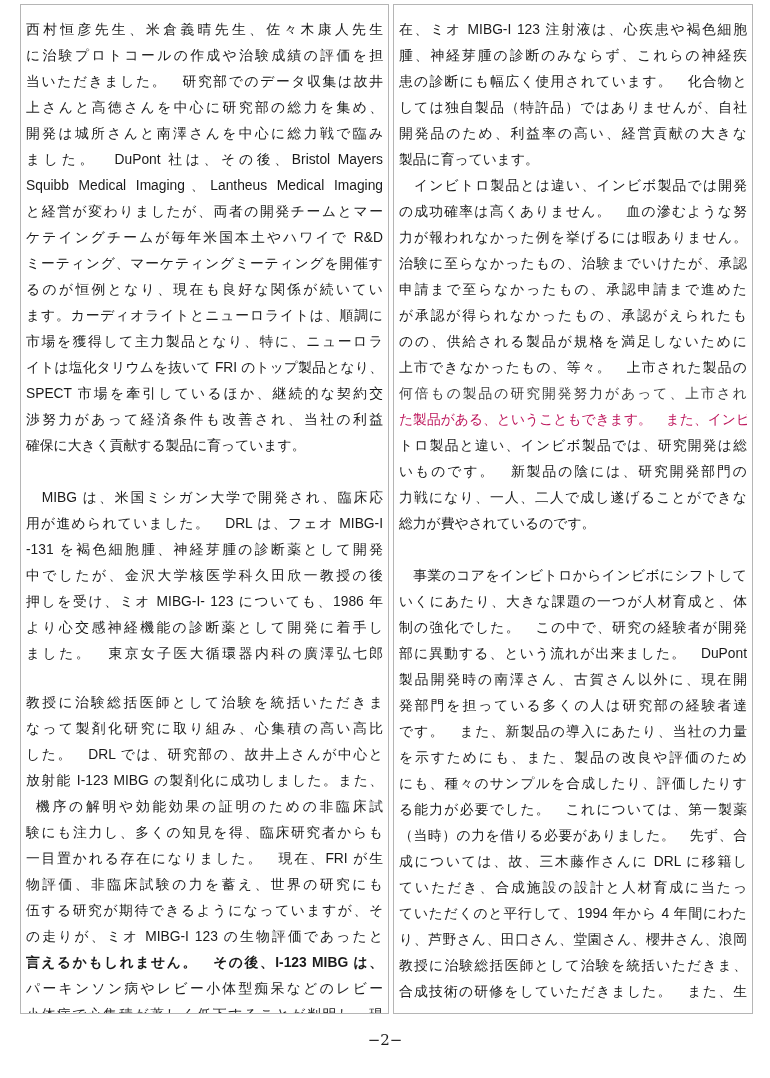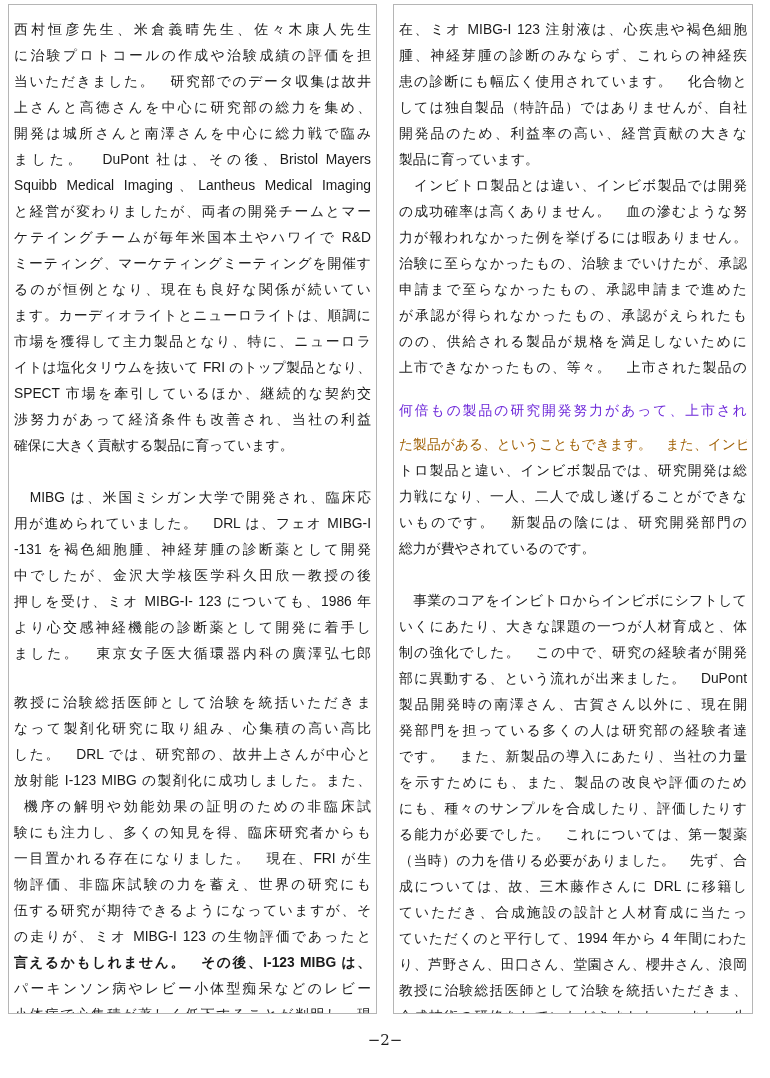--- a/index.html
+++ b/index.html
@@ -18,21 +18,21 @@
   .text-column {
     position: absolute;
     top: 4px;
     height: 1010px;
     box-sizing: border-box;
     border: 1px solid #b5b5b5;
     background: #ffffff;
     padding: 12px 5px 6px 5px;
     overflow: hidden;
   }
-  #col-left  { left: 8px;   width: 369px; }
+  #col-left  { left: 20px;   width: 369px; }
   #col-right { left: 393px; width: 360px; }
   .line {
     font-size: 13.8px;
     line-height: 26px;
     height: 26px;
     color: #1b1b1b;
     text-align: justify;
     text-align-last: justify;
     overflow: hidden;
     white-space: pre;
@@ -104,25 +104,25 @@
       <div class="line body" style="color: rgb(27, 27, 27);">開発品のため、利益率の高い、経営貢献の大きな</div>
       <div class="line end" style="color: rgb(27, 27, 27);">製品に育っています。</div>
       <div class="line body" style="color: rgb(27, 27, 27);">　インビトロ製品とは違い、インビボ製品では開発</div>
       <div class="line body" style="color: rgb(27, 27, 27);">の成功確率は高くありません。　血の滲むような努</div>
       <div class="line body" style="color: rgb(27, 27, 27);">力が報われなかった例を挙げるには暇ありません。</div>
       <div class="line body" style="color: rgb(27, 27, 27);">治験に至らなかったもの、治験までいけたが、承認</div>
       <div class="line body" style="color: rgb(27, 27, 27);">申請まで至らなかったもの、承認申請まで進めた</div>
       <div class="line body" style="color: rgb(27, 27, 27);">が承認が得られなかったもの、承認がえられたも</div>
       <div class="line body" style="color: rgb(27, 27, 27);">のの、供給される製品が規格を満足しないために</div>
       <div class="line body" style="color: rgb(27, 27, 27);">上市できなかったもの、等々。　上市された製品の</div>
-      <div class="line body" style="color: #6d28d9; margin-top: 17px;">何倍もの製品の研究開発努力があって、上市され</div>
-      <div class="line body" style="color: #a16207; margin-top: 8px;">た製品がある、ということもできます。　また、インビ</div>
+      <div class="line body" style="color: #404040;">何倍もの製品の研究開発努力があって、上市され</div>
+      <div class="line body" style="color: #be185d;">た製品がある、ということもできます。　また、インビ</div>
       <div class="line body" style="color: rgb(27, 27, 27);">トロ製品と違い、インビボ製品では、研究開発は総</div>
+      <div class="line body" style="color: rgb(27, 27, 27);">いものです。　新製品の陰には、研究開発部門の</div>
       <div class="line body" style="color: rgb(27, 27, 27);">力戦になり、一人、二人で成し遂げることができな</div>
-      <div class="line body" style="color: rgb(27, 27, 27);">いものです。　新製品の陰には、研究開発部門の</div>
       <div class="line end" style="color: rgb(27, 27, 27);">総力が費やされているのです。</div>
       <div class="line blank" style="color: rgb(27, 27, 27);">&nbsp;</div>
       <div class="line body" style="color: rgb(27, 27, 27);">　事業のコアをインビトロからインビボにシフトして</div>
       <div class="line body" style="color: rgb(27, 27, 27);">いくにあたり、大きな課題の一つが人材育成と、体</div>
       <div class="line body" style="color: rgb(27, 27, 27);">制の強化でした。　この中で、研究の経験者が開発</div>
       <div class="line body" style="color: rgb(27, 27, 27);">部に異動する、という流れが出来ました。　DuPont</div>
       <div class="line body" style="color: rgb(27, 27, 27);">製品開発時の南澤さん、古賀さん以外に、現在開</div>
       <div class="line body" style="color: rgb(27, 27, 27);">発部門を担っている多くの人は研究部の経験者達</div>
       <div class="line body" style="color: rgb(27, 27, 27);">です。　また、新製品の導入にあたり、当社の力量</div>
       <div class="line body" style="color: rgb(27, 27, 27);">を示すためにも、また、製品の改良や評価のため</div>

